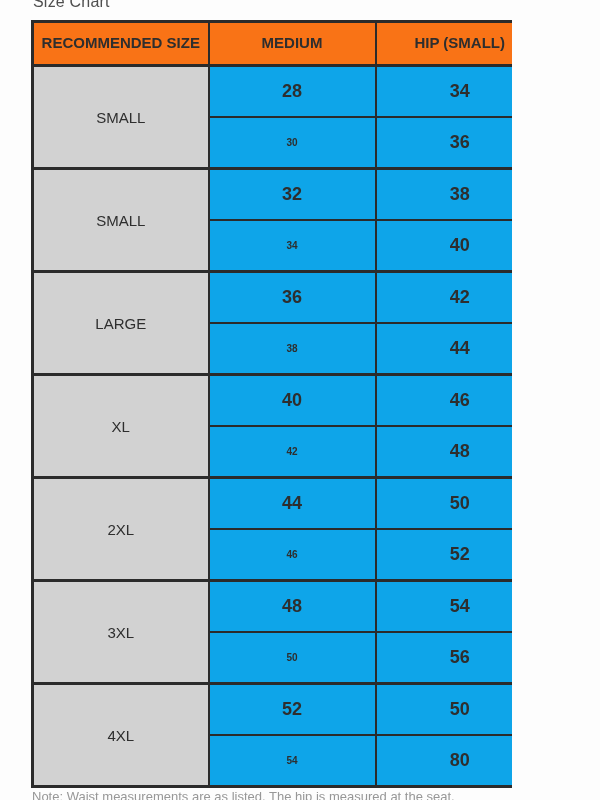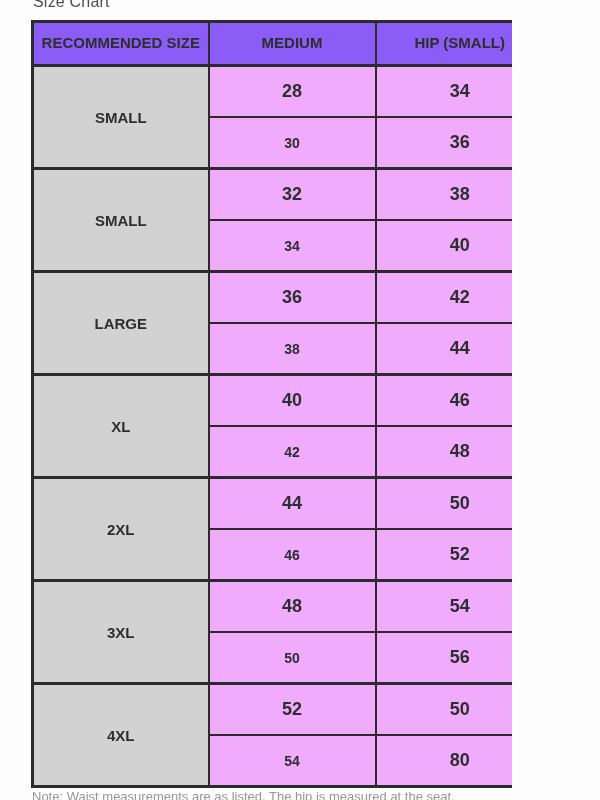--- a/index.html
+++ b/index.html
@@ -39,48 +39,48 @@
   table.size-chart th {
     border: 2px solid #2b2b2b;
   }
   table.size-chart {
     border-width: 3px;
   }
   tr.group-start td, tr.group-start th {
     border-top-width: 3px;
   }
   th.hdr {
-    background: #8b5cf6;
+    background: #f97316;
     height: 41px;
     font-size: 15px;
     font-weight: 700;
     color: #2e2e2e;
     text-align: center;
     vertical-align: middle;
     line-height: 1.25;
     padding: 0 6px;
   }
   td.size-cell {
     background: #d2d2d2;
     font-size: 15px;
-    font-weight: 700;
+    font-weight: 400;
     color: #2e2e2e;
     text-align: center;
     vertical-align: middle;
   }
   td.val {
-    background: #f0abfc;
+    background: #0ea5e9;
     height: 47px;
     font-weight: 700;
     color: #2e2e2e;
     text-align: center;
     vertical-align: middle;
   }
   td.val.big   { font-size: 18px; }
-  td.val.small { font-size: 14px; }
+  td.val.small { font-size: 10px; }
   .footnote {
     position: absolute;
     top: 789px;             
     left: 32px;
     width: 540px;
     font-size: 13px;
     color: #979797;
     white-space: nowrap;
   }
 </style>

